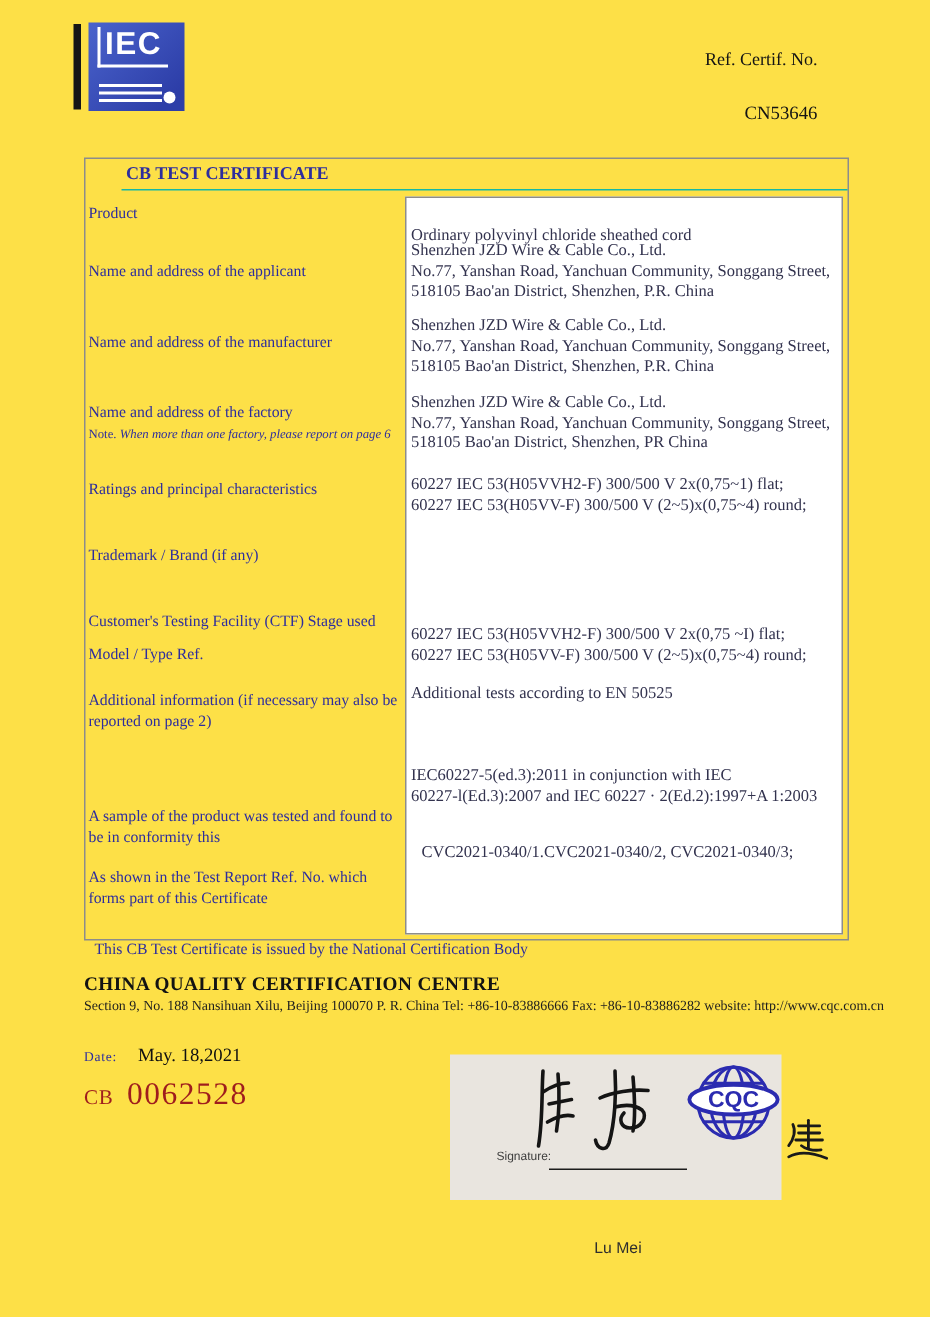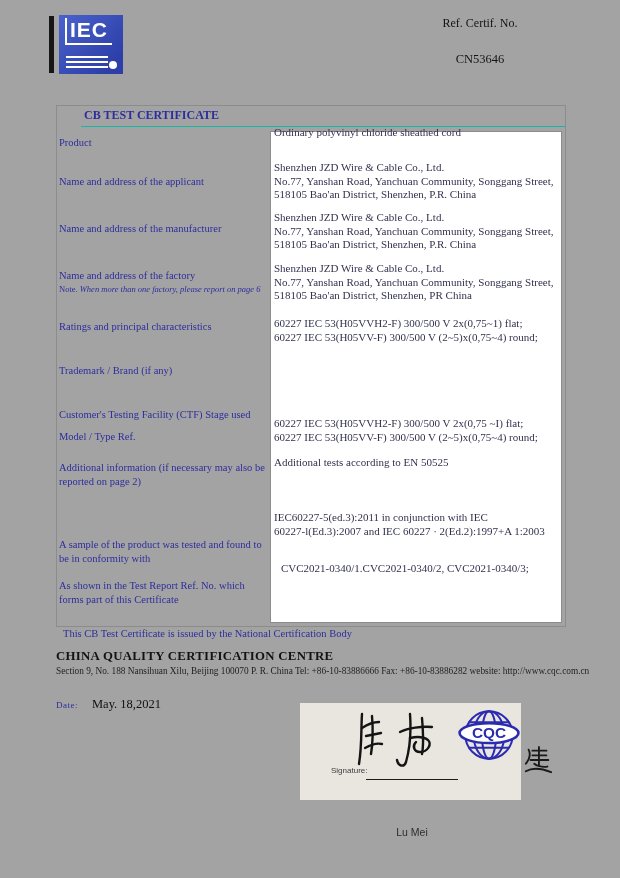--- a/index.html
+++ b/index.html
@@ -1,32 +1,32 @@
 <!DOCTYPE html>
 <html><head>
 <meta charset="utf-8">
 <style>
   html,body{margin:0;padding:0;background:#ffffff;}
-  #page{position:relative;width:620px;height:878px;background:#a3a3a3;overflow:hidden;
+  #page{position:relative;width:620px;height:878px;background:#fde047;overflow:hidden;
         font-family:"Liberation Serif",serif;color:#222;}
 
   
   .iec-wrap{position:absolute;left:49px;top:15px;width:80px;height:61px;}
   .iec-bar{position:absolute;left:0;top:1px;width:5px;height:57px;background:#161616;}
   .iec-box{position:absolute;left:10px;top:0;width:64px;height:59px;
            background:linear-gradient(135deg,#4a63cc 0%,#2d3ea8 85%);}
   .iec-text{position:absolute;left:6px;top:3px;color:#fff;font-family:"Liberation Sans",sans-serif;
             font-weight:bold;font-size:21px;letter-spacing:1px;border-left:2px solid #fff;
             border-bottom:2px solid #fff;padding:0 4px 1px 3px;}
   .iec-lines{position:absolute;left:7px;bottom:6px;}
   .iec-lines div{width:42px;height:2.5px;background:#fff;margin-top:2.5px;}
   .iec-dot{position:absolute;left:50px;bottom:5px;width:8px;height:8px;border-radius:50%;background:#fff;}
 
   
-  .ref-block{position:absolute;left:415px;top:16px;width:130px;text-align:center;color:#141414;}
+  .ref-block{position:absolute;left:415px;top:32px;width:130px;text-align:right;color:#141414;}
   .ref-label{font-size:12px;}
   .ref-number{font-size:12.5px;margin-top:21px;}
   .scheme-title{position:absolute;left:57px;top:79px;width:552px;font-size:11.3px;font-weight:bold;
                 color:#151515;line-height:1.18;}
 
   
   .outer-box{position:absolute;left:56px;top:105px;width:508px;height:520px;border:1px solid #8c8c8c;}
   .cert-title{height:17px;border-bottom:1px solid #14b8a6;color:#2d2d9e;font-weight:bold;
               font-size:12px;padding:2px 0 1px 3px;margin-left:24px;}
   .inner-box{position:absolute;left:270px;top:131px;width:290px;height:490px;border:1px solid #8c8c8c;background:#fff;}
@@ -94,24 +94,24 @@
   <div class="lbl" style="top:269px">Name and address of the factory</div>
   <div class="note" style="top:284px">
     <span>Note.</span>
     <i>When more than one factory, please report on page 6</i>
   </div>
   <div class="lbl" style="top:320px">Ratings and principal characteristics</div>
   <div class="lbl" style="top:408px">Customer's Testing Facility (CTF) Stage used</div>
   <div class="lbl" style="top:364px">Trademark / Brand (if any)</div>
   <div class="lbl" style="top:430px">Model / Type Ref.</div>
   <div class="lbl" style="top:461px;width:208px">Additional information (if necessary may also be reported on page 2)</div>
-  <div class="lbl" style="top:538px;width:208px">A sample of the product was tested and found to be in conformity with</div>
+  <div class="lbl" style="top:538px;width:208px">A sample of the product was tested and found to be in conformity this</div>
   <div class="lbl" style="top:579px;width:208px">As shown in the Test Report Ref. No. which forms part of this Certificate</div>
 
-  <div class="val" style="top:126px">Ordinary polyvinyl chloride sheathed cord</div>
+  <div class="val" style="top:151px">Ordinary polyvinyl chloride sheathed cord</div>
   <div class="val pre" style="top:161px">Shenzhen JZD Wire &amp; Cable Co., Ltd.
 No.77, Yanshan Road, Yanchuan Community, Songgang Street,
 518105 Bao'an District, Shenzhen, P.R. China</div>
   <div class="val pre" style="top:211px">Shenzhen JZD Wire &amp; Cable Co., Ltd.
 No.77, Yanshan Road, Yanchuan Community, Songgang Street,
 518105 Bao'an District, Shenzhen, P.R. China</div>
   <div class="val pre" style="top:262px">Shenzhen JZD Wire &amp; Cable Co., Ltd.
 No.77, Yanshan Road, Yanchuan Community, Songgang Street,
 518105 Bao'an District, Shenzhen, PR China</div>
   <div class="val pre" style="top:317px">60227 IEC 53(H05VVH2-F) 300/500 V 2x(0,75~1) flat;
@@ -125,20 +125,24 @@
 
   <div class="issued-by">This CB Test Certificate is issued by the National Certification Body</div>
   <div class="org-name">CHINA QUALITY CERTIFICATION CENTRE</div>
   <div class="org-address">Section 9, No. 188 Nansihuan Xilu, Beijing 100070 P. R. China Tel: +86-10-83886666 Fax: +86-10-83886282 website: http://www.cqc.com.cn</div>
 
   <div class="date-line">
     <span class="date-label">Date:</span>
     <span class="date-value">May. 18,2021</span>
   </div>
 
+  <div class="cb-line">
+    <span class="cb-prefix">CB</span>
+    <span class="cb-number">0062528</span>
+  </div>
 
   <div class="scan-block"></div>
 
   <svg class="sig-strokes" width="100" height="66" viewBox="0 0 100 66">
     <g fill="none" stroke="#141414" stroke-width="2.4" stroke-linecap="round">
       <path d="M14 8 C13 22 14 40 11 58"></path>
       <path d="M14 22 C20 18 26 16 31 16"></path>
       <path d="M24 10 C25 22 25 36 23 48"></path>
       <path d="M18 30 L33 27"></path>
       <path d="M17 42 C24 38 30 37 34 38"></path>

